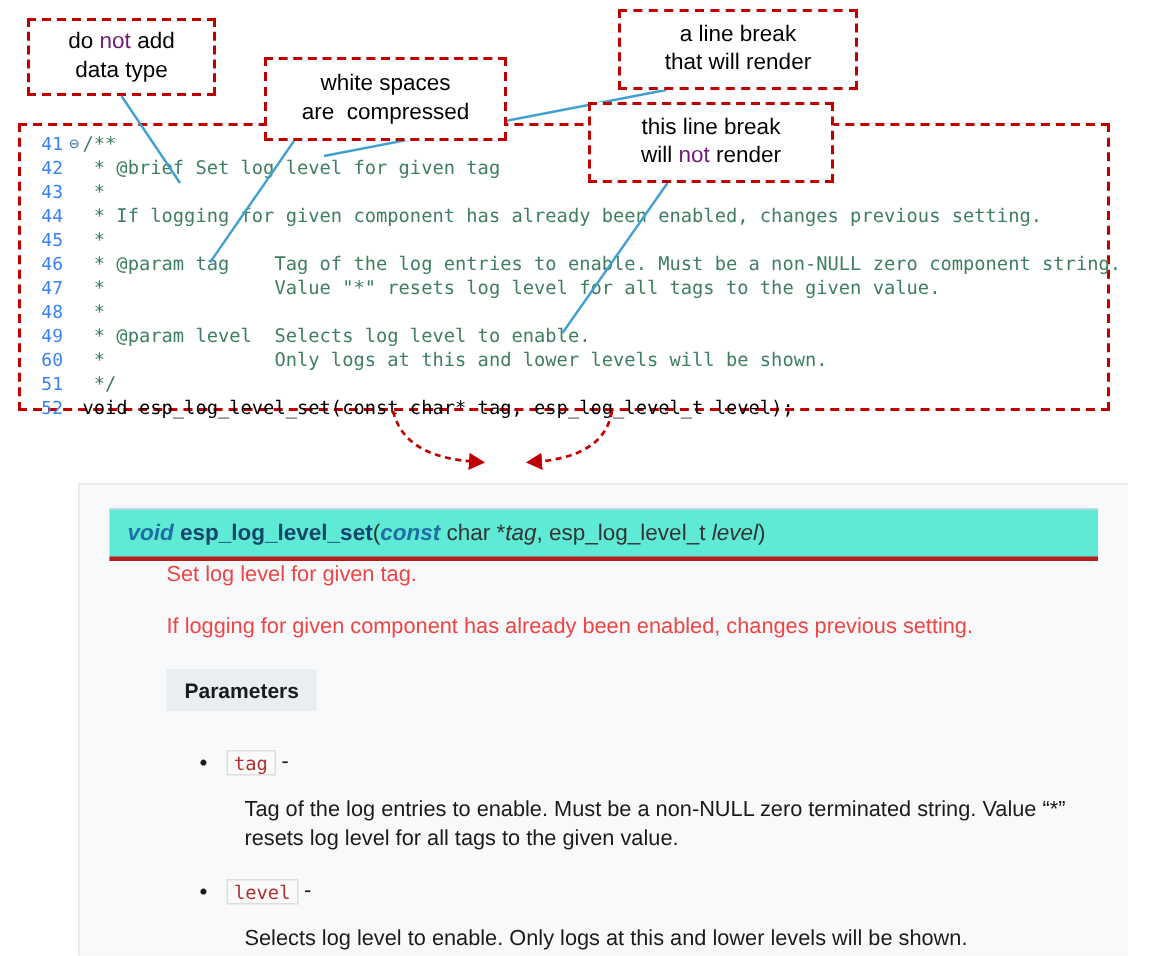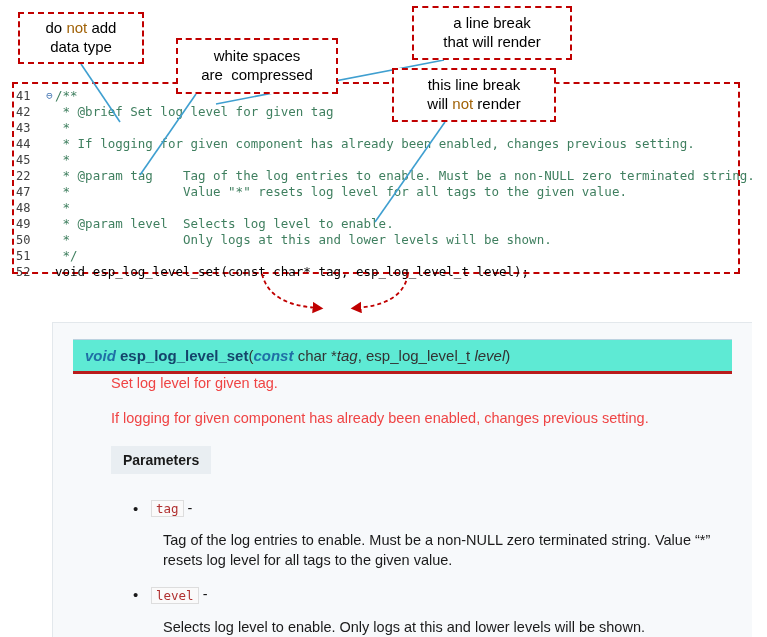--- a/index.html
+++ b/index.html
@@ -28,21 +28,21 @@
     background: #ffffff;
     color: #000000;
     font-size: 15px;
     line-height: 1.25;
     text-align: center;
     padding: 6px 8px;
     box-sizing: border-box;
     z-index: 30;
   }
   .callout .hl {
-    color: #a16207;
+    color: #701a75;
     text-align: center;
   }
   #callout-datatype {
     left: 18px; top: 12px;
     width: 126px; height: 52px;
     display: flex; align-items: center; justify-content: center;
   }
   #callout-whitespace {
     left: 176px; top: 38px;
     width: 162px; height: 56px;
@@ -83,22 +83,22 @@
     display: flex;
     align-items: flex-start;
     font-family: "DejaVu Sans Mono", monospace;
     font-size: 12.5px;
     line-height: 16px;
     white-space: pre;
   }
   .gutter {
     width: 26px;
     min-width: 26px;
-    text-align: left;
-    color: #404040;
+    text-align: right;
+    color: #3b82f6;
     font-family: "DejaVu Sans Mono", monospace;
     font-size: 12px;
     padding-right: 2px;
     user-select: none;
   }
   .foldmark {
     width: 11px;
     min-width: 11px;
     text-align: center;
     color: #4a7ab5;
@@ -245,23 +245,23 @@
       <span class="code-text"> * If logging for given component has already been enabled, changes previous setting.</span>
     </div>
 
     <div class="code-line">
       <span class="gutter">45</span>
       <span class="foldmark"></span>
       <span class="code-text"> *</span>
     </div>
 
     <div class="code-line">
-      <span class="gutter">22</span>
-      <span class="foldmark"></span>
-      <span class="code-text"> * @param tag    Tag of the log entries to enable. Must be a non-NULL zero terminated string.</span>
+      <span class="gutter">46</span>
+      <span class="foldmark"></span>
+      <span class="code-text"> * @param tag    Tag of the log entries to enable. Must be a non-NULL zero component string.</span>
     </div>
 
     <div class="code-line">
       <span class="gutter">47</span>
       <span class="foldmark"></span>
       <span class="code-text"> *               Value "*" resets log level for all tags to the given value.</span>
     </div>
 
     <div class="code-line">
       <span class="gutter">48</span>
@@ -269,21 +269,21 @@
       <span class="code-text"> *</span>
     </div>
 
     <div class="code-line">
       <span class="gutter">49</span>
       <span class="foldmark"></span>
       <span class="code-text"> * @param level  Selects log level to enable.</span>
     </div>
 
     <div class="code-line">
-      <span class="gutter">50</span>
+      <span class="gutter">60</span>
       <span class="foldmark"></span>
       <span class="code-text"> *               Only logs at this and lower levels will be shown.</span>
     </div>
 
     <div class="code-line">
       <span class="gutter">51</span>
       <span class="foldmark"></span>
       <span class="code-text"> */</span>
     </div>
 

